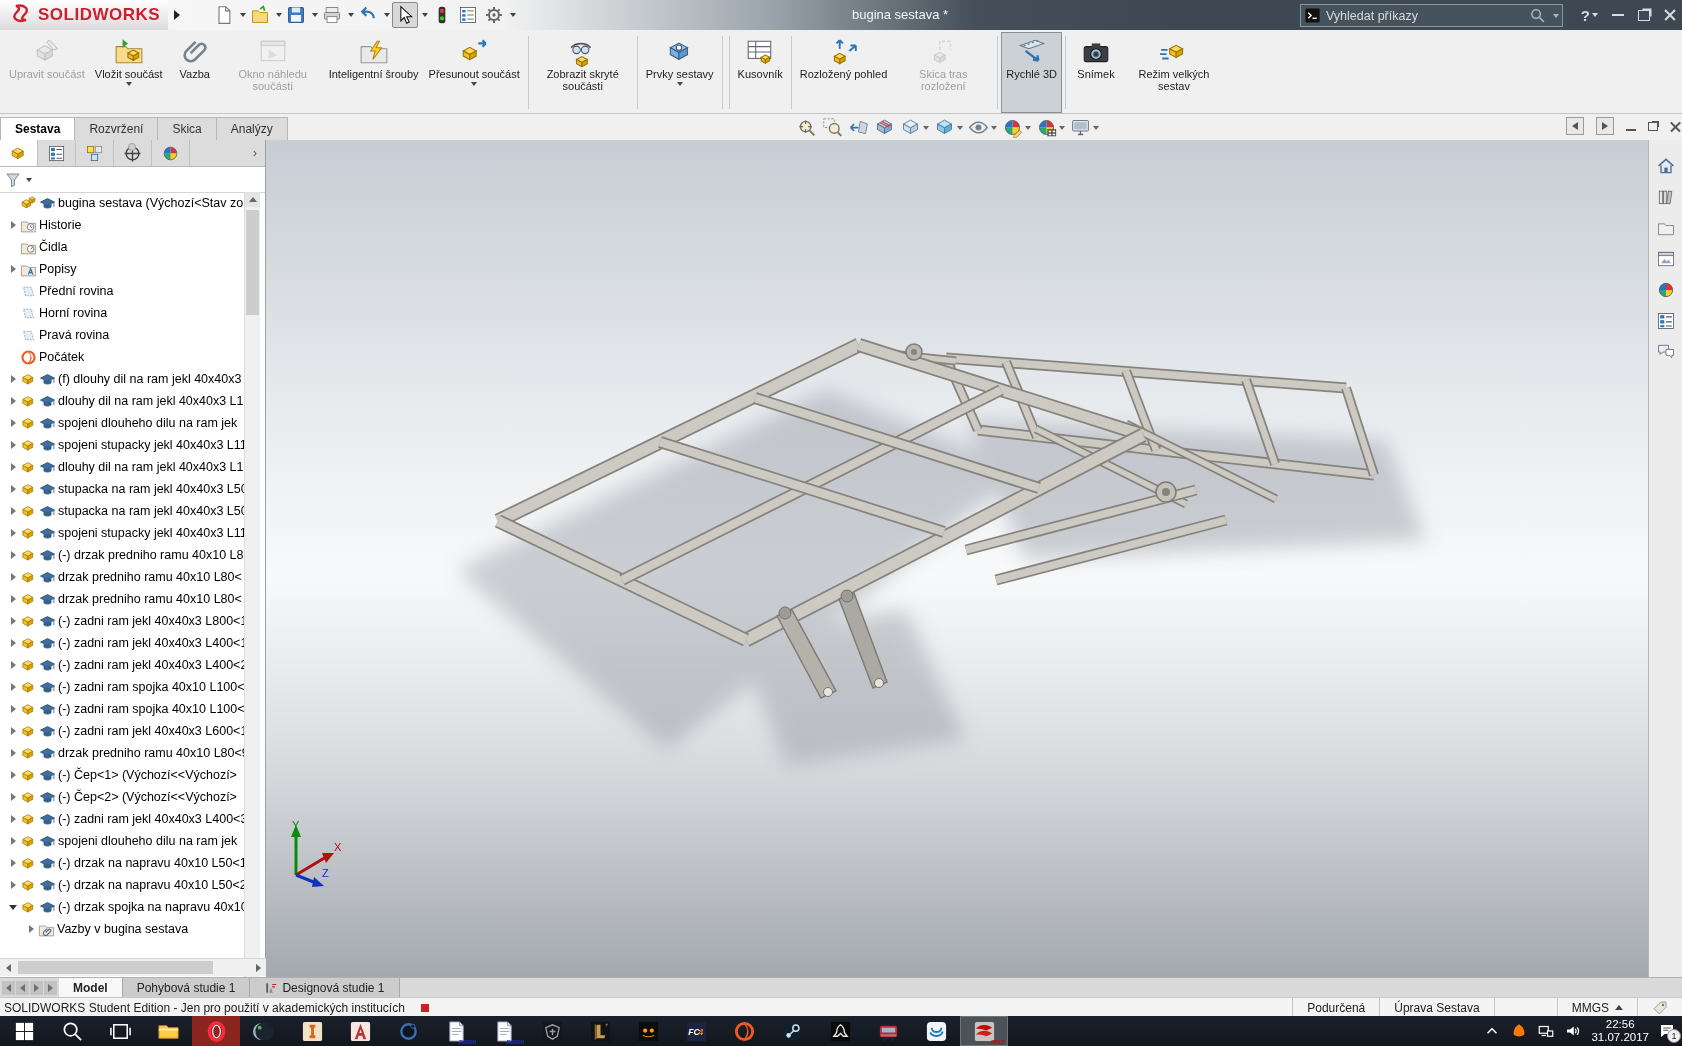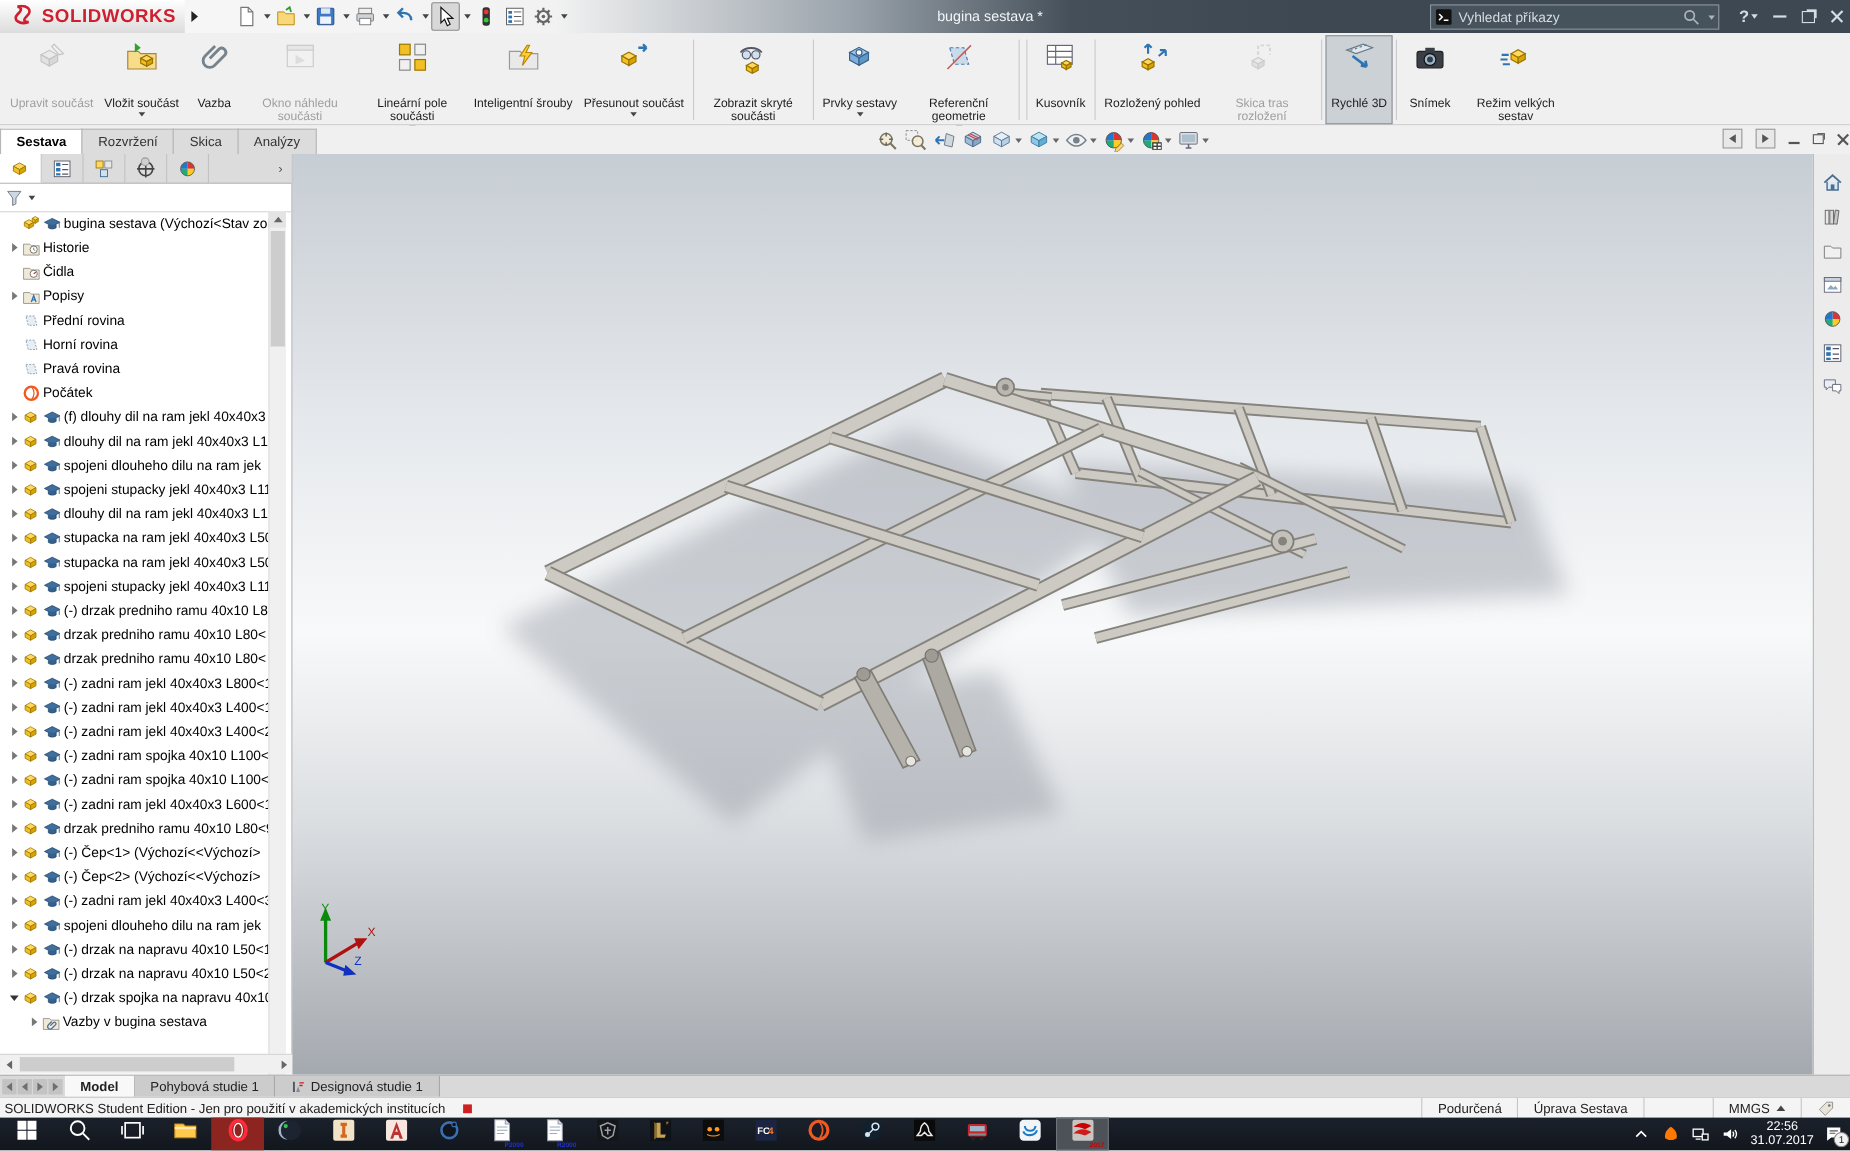--- a/index.html
+++ b/index.html
@@ -26,21 +26,21 @@
   #helpbtn .caret{border-top-color:#d6dde2;}
   .wmin{width:12px;height:2px;background:#d6dde2;}
   .wrest{width:10px;height:9px;border:1.5px solid #d6dde2;box-shadow:3px -3px 0 -1.5px #d6dde2;}
   .wx{position:relative;width:12px;height:12px;}
   .wx:before,.wx:after{content:"";position:absolute;left:-1px;top:5px;width:14px;height:1.8px;background:#d6dde2;}
   .wx:before{transform:rotate(45deg);} .wx:after{transform:rotate(-45deg);}
   
   #ribbon{left:0;top:30px;width:1682px;height:84px;background:#f0f0f0;border-bottom:1px solid #c5c5c5;display:flex;align-items:stretch;padding:2px 2px 0 4px;box-sizing:border-box;}
   .rbtn{display:flex;flex-direction:column;align-items:center;justify-content:flex-start;padding:4px 4px 1px;max-width:92px;min-width:44px;text-align:center;border:1px solid transparent;}
   .rbtn .icn{width:30px;height:30px;margin-bottom:1px;}
-  .rlabel{font-size:11px;line-height:12px;color:#1d1d1d;margin-top:20px;}
+  .rlabel{font-size:11px;line-height:12px;color:#1d1d1d;}
   .rbtn.dis .rlabel{color:#9f9f9f;}
   .rbtn.dis .icn{filter:grayscale(1);opacity:.5;}
   .rbtn.act{background:#ccd1d5;border:1px solid #8a9096;}
   .rbtn .caret{margin:2px 0 0;}
   .rsep{width:1px;background:#c9c9c9;margin:4px 3px;}
   
   #tabrow{left:0;top:114px;width:1682px;height:26px;background:#f0f0f0;border-bottom:1px solid #b7b7b7;padding-left:19px;}
   #cmdtabs{position:absolute;left:0;top:0;height:26px;display:flex;align-items:flex-end;}
   .ctab{padding:4px 14px;font-size:12px;color:#333;background:#dcdcdc;border:1px solid #b7b7b7;border-bottom:none;margin-right:-1px;}
   .ctab.on{background:#fff;font-weight:bold;color:#000;}
@@ -102,21 +102,21 @@
   
   #status{left:0;top:997px;width:1682px;height:19px;background:#f4f4f4;border-top:1px solid #c6c6c6;display:flex;align-items:center;font-size:12px;color:#222;justify-content:center;}
   #statusleft{padding-left:4px;}
   #recdot{width:8px;height:8px;background:#cf1f1f;margin-left:16px;}
   #statusright{margin-left:auto;display:flex;align-items:center;height:100%;}
   .sseg{padding:0 14px;border-left:1px solid #c6c6c6;height:100%;display:flex;align-items:center;gap:6px;}
   .sseg.spacer{width:34px;}
   .ucar{width:0;height:0;border-bottom:5px solid #444;border-left:4px solid transparent;border-right:4px solid transparent;}
   
   #taskbar{left:0;top:1016px;width:1682px;height:30px;background:linear-gradient(180deg,#1b212b,#12161d);display:flex;align-items:stretch;}
-  .tcell{width:48px;display:flex;justify-content:center;position:relative;}
+  .tcell{width:48px;display:flex;align-items:center;justify-content:center;position:relative;font-style:italic;}
   .tcell .icn{width:23px;height:23px;}
   .tcell.opera{background:#8c2420;}
   .tcell.swact{background:#4d5258;box-shadow:inset 0 0 0 1px #6e747b;}
   .tb-mini{position:absolute;bottom:1px;right:4px;font-size:6px;font-weight:bold;}
   #tray{margin-left:auto;display:flex;align-items:center;gap:9px;padding-right:6px;}
   #tray .icn{width:18px;height:18px;}
   #clock{color:#fff;text-align:center;font-size:11.5px;line-height:13px;}
   #notif{position:relative;}
   #badge{position:absolute;right:-5px;bottom:-3px;width:12px;height:12px;border-radius:50%;background:#f2f2f2;color:#222;font-size:9px;display:flex;align-items:center;justify-content:center;border:1px solid #888;}
 </style>
@@ -290,32 +290,20 @@
           <rect x="3" y="4" width="22" height="18" fill="#f2f2f2" stroke="#aaa"></rect>
           <rect x="3" y="4" width="22" height="4" fill="#ddd" stroke="#aaa"></rect>
           <path d="M10 12l8 5-8 3z" fill="#ccc"></path>
         </svg>
       </span>
       <span class="rlabel">Okno náhledu součásti</span>
     </div>
     <div class="rbtn">
       <span class="icn">
         <svg viewBox="0 0 28 28">
-          <rect x="3" y="3" width="9" height="9" fill="#f2c024" stroke="#9a7400"></rect>
-          <rect x="16" y="3" width="9" height="9" fill="none" stroke="#888"></rect>
-          <rect x="3" y="16" width="9" height="9" fill="none" stroke="#888"></rect>
-          <rect x="16" y="16" width="9" height="9" fill="#f2c024" stroke="#9a7400"></rect>
-        </svg>
-      </span>
-      <span class="rlabel">Lineární pole součásti</span>
-      <span class="caret"></span>
-    </div>
-    <div class="rbtn">
-      <span class="icn">
-        <svg viewBox="0 0 28 28">
           <path d="M2 9h9l2 2h13v13H2z" fill="#e9e9e9" stroke="#999"></path>
           <path d="M17 4l-6 9h4l-2 8 8-11h-5l3-6z" fill="#ffcf2e" stroke="#b8860b"></path>
         </svg>
       </span>
       <span class="rlabel">Inteligentní šrouby</span>
     </div>
     <div class="rbtn">
       <span class="icn">
         <svg viewBox="0 0 28 28">
           <path d="M4 13l6 -3.3000000000000003 6 3.3000000000000003-6 3.3000000000000003z" fill="#ffd95e" stroke="#9a7400"></path>
@@ -345,30 +333,20 @@
     <div class="rbtn">
       <span class="icn">
         <svg viewBox="0 0 28 28">
           <path d="M5 10l8 -4.4 8 4.4-8 4.4z" fill="#9fc4e8" stroke="#36648b"></path>
           <path d="M5 10v6.4l8 4.4v-6.4z" fill="#7fb0dd" stroke="#36648b"></path>
           <path d="M21 10v6.4l-8 4.4v-6.4z" fill="#5f98c8" stroke="#36648b"></path>
           <circle cx="13" cy="10" r="2.5" fill="#fff" stroke="#36648b"></circle>
         </svg>
       </span>
       <span class="rlabel">Prvky sestavy</span>
-      <span class="caret"></span>
-    </div>
-    <div class="rbtn">
-      <span class="icn">
-        <svg viewBox="0 0 28 28">
-          <path d="M6 6h12l4 14H10z" fill="rgba(120,170,220,.3)" stroke="#4a7fb5" stroke-dasharray="3 2"></path>
-          <path d="M4 24L24 4" stroke="#c06060" stroke-width="1.4"></path>
-        </svg>
-      </span>
-      <span class="rlabel">Referenční geometrie</span>
       <span class="caret"></span>
     </div>
     <div class="rsep"></div>
     <div class="rsep"></div>
     <div class="rbtn">
       <span class="icn">
         <svg viewBox="0 0 28 28">
           <rect x="3" y="4" width="21" height="16" fill="#fff" stroke="#667"></rect>
           <path d="M3 9h21M3 14h21M10 4v16" stroke="#667"></path>
           <path d="M15 19l4 -2.2 4 2.2-4 2.2z" fill="#ffd95e" stroke="#9a7400"></path>

